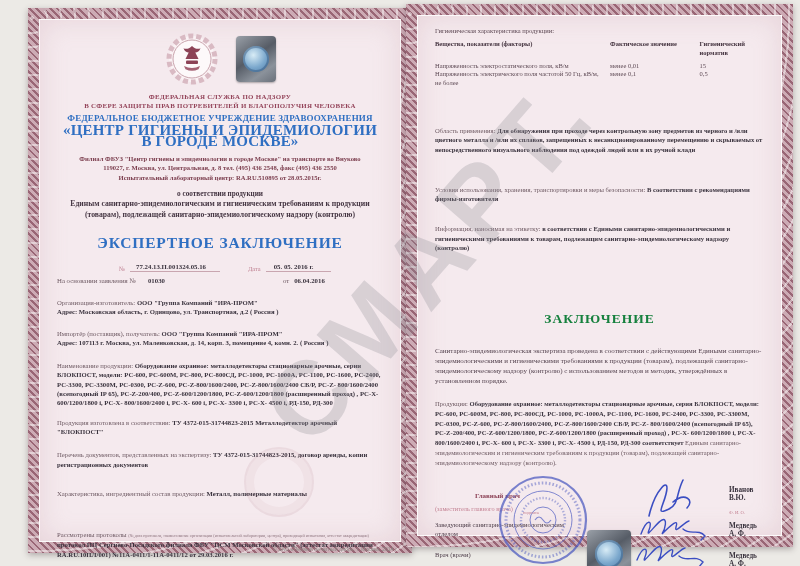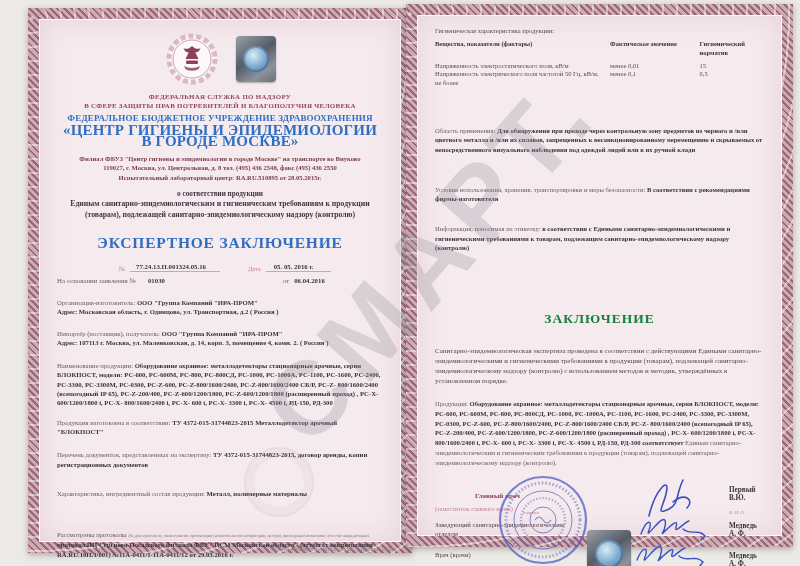--- a/index.html
+++ b/index.html
@@ -268,21 +268,21 @@
           <svg class="sig-svg" style="left:200px;top:34px;" width="84" height="30" viewBox="0 0 84 30">
             <path d="M6 22 C 12 6, 18 8, 14 18 C 10 28, 22 10, 27 8 C 33 5, 30 18, 27 22 C 37 12, 44 6, 41 15 C 39 23, 49 10, 54 9 M48 17 C 56 24, 63 16, 70 24 L66 28" fill="none" stroke="#3b4ec2" stroke-width="1.4" stroke-linecap="round"></path>
           </svg>
           <svg class="sig-svg" style="left:196px;top:62px;" width="84" height="30" viewBox="0 0 84 30">
             <path d="M6 20 C 12 5, 18 7, 14 17 C 10 27, 22 9, 27 7 C 33 4, 30 17, 27 21 C 37 11, 44 5, 41 14 C 39 22, 49 9, 54 8 M48 16 C 56 23, 64 14, 72 22 L 68 27" fill="none" stroke="#3b4ec2" stroke-width="1.4" stroke-linecap="round"></path>
           </svg>
 
           <div class="sig-caption" style="left:88px;top:32px;">подпись</div>
           <div class="sig-caption" style="left:294px;top:32px;">Ф. И. О.</div>
 
-          <div class="sig-name" style="left:294px;top:8px;">Первый В.Ю.</div>
+          <div class="sig-name" style="left:294px;top:8px;">Иванов В.Ю.</div>
           <div class="sig-name" style="left:294px;top:44px;">Медведь А. Ф.</div>
           <div class="sig-name" style="left:294px;top:74px;">Медведь А. Ф.</div>
         </div>
 
       </div>
     </div>
   </div>
 
   <div class="watermark">СМАРТ.</div>
 </div>

